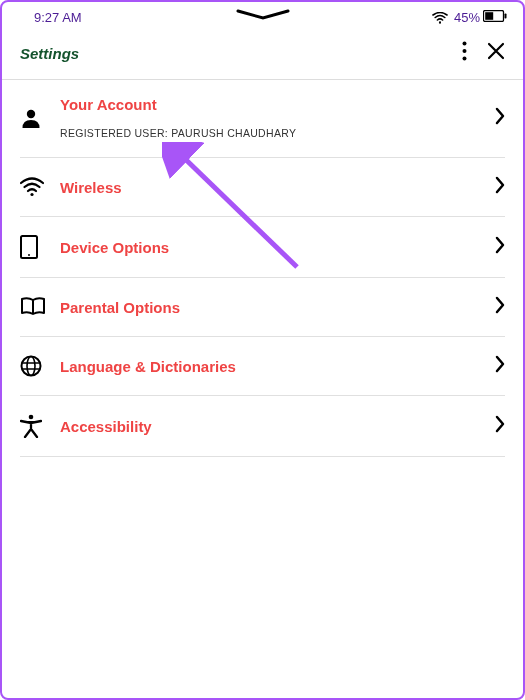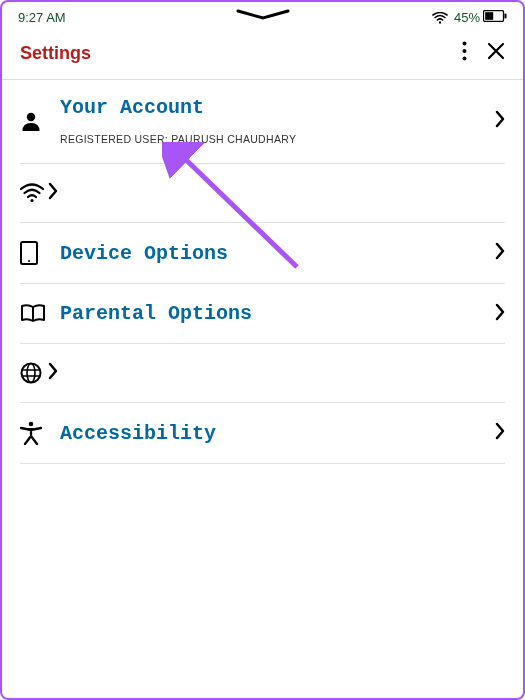--- a/index.html
+++ b/index.html
@@ -10,46 +10,47 @@
       font-family: -apple-system, BlinkMacSystemFont, 'Segoe UI', Arial, sans-serif;
       border: 2px solid #a855f7;
       border-radius: 8px;
       position: relative;
       overflow: hidden;
     }
     .status-bar {
       display: flex;
       justify-content: space-between;
       align-items: center;
-      padding: 8px 16px 4px 16px;
+      padding: 8px 16px 4px 32px;
       font-size: 13px;
-      color: #14532d;
+      color: #4c1d95;
     }
     .status-left { font-weight: 500; }
     .status-right { display: flex; align-items: center; gap: 6px; }
     .wifi-small { display: inline-flex; }
     .battery-wrap { display: inline-flex; align-items: flex-end; gap: 3px; }
     .handle {
       position: absolute;
       top: 6px;
       left: 50%;
       transform: translateX(-50%);
       width: 60px;
       height: 14px;
     }
     .header {
       display: flex;
       justify-content: space-between;
       align-items: center;
       padding: 12px 18px 14px 18px;
     }
     .header-title {
-      font-size: 18px;
+      font-size: 15px;
       font-weight: 700;
-      color: #b91c1c;
+      color: #14532d;
+      font-style: italic;
     }
     .header-actions { display: flex; align-items: center; gap: 20px; }
     .divider-top {
       height: 1px;
       background: #ddd;
     }
     .list { padding: 0 18px; }
     .row {
       display: flex;
       align-items: center;
@@ -63,24 +64,23 @@
       display: flex;
       align-items: center;
       justify-content: flex-start;
       flex-shrink: 0;
     }
     .row-body {
       flex: 1;
       padding-left: 12px;
     }
     .row-title {
-      font-size: 20px;
+      font-size: 15px;
       font-weight: 700;
-      color: #0369a1;
-      font-family: Liberation Mono, monospace;
+      color: #ef4444;
     }
     .row-sub {
       font-size: 10.5px;
       letter-spacing: 0.3px;
       color: #333;
       margin-top: 14px;
     }
     .chevron {
       flex-shrink: 0;
     }
@@ -160,20 +160,23 @@
     </span>
   </div>
 
   <div class="row">
     <div class="row-icon">
       <svg width="24" height="20" viewBox="0 0 24 20">
           <path d="M1 6 Q12 -3 23 6 M4.5 10 Q12 3.5 19.5 10 M8 14 Q12 10.5 16 14" stroke="#000" stroke-width="2.2" fill="none" stroke-linecap="round"></path>
           <circle cx="12" cy="17.5" r="1.6" fill="#000"></circle>
         </svg>
     </div>
+    <div class="row-body">
+      <div class="row-title">Wireless</div>
+    </div>
     <span class="chevron">
       <svg width="10" height="18" viewBox="0 0 10 18">
           <path d="M2 2 L8 9 L2 16" stroke="#000" stroke-width="2.5" fill="none" stroke-linecap="round" stroke-linejoin="round"></path>
         </svg>
     </span>
   </div>
 
   <div class="row">
     <div class="row-icon">
       <svg width="18" height="24" viewBox="0 0 18 24">
@@ -207,20 +210,23 @@
     </span>
   </div>
 
   <div class="row">
     <div class="row-icon">
       <svg width="22" height="22" viewBox="0 0 22 22">
           <circle cx="11" cy="11" r="9.5" stroke="#000" stroke-width="2" fill="none"></circle>
           <ellipse cx="11" cy="11" rx="4" ry="9.5" stroke="#000" stroke-width="1.6" fill="none"></ellipse>
           <path d="M2 8 L20 8 M2 14 L20 14" stroke="#000" stroke-width="1.6"></path>
         </svg>
+    </div>
+    <div class="row-body">
+      <div class="row-title">Language &amp; Dictionaries</div>
     </div>
     <span class="chevron">
       <svg width="10" height="18" viewBox="0 0 10 18">
           <path d="M2 2 L8 9 L2 16" stroke="#000" stroke-width="2.5" fill="none" stroke-linecap="round" stroke-linejoin="round"></path>
         </svg>
     </span>
   </div>
 
   <div class="row">
     <div class="row-icon">

